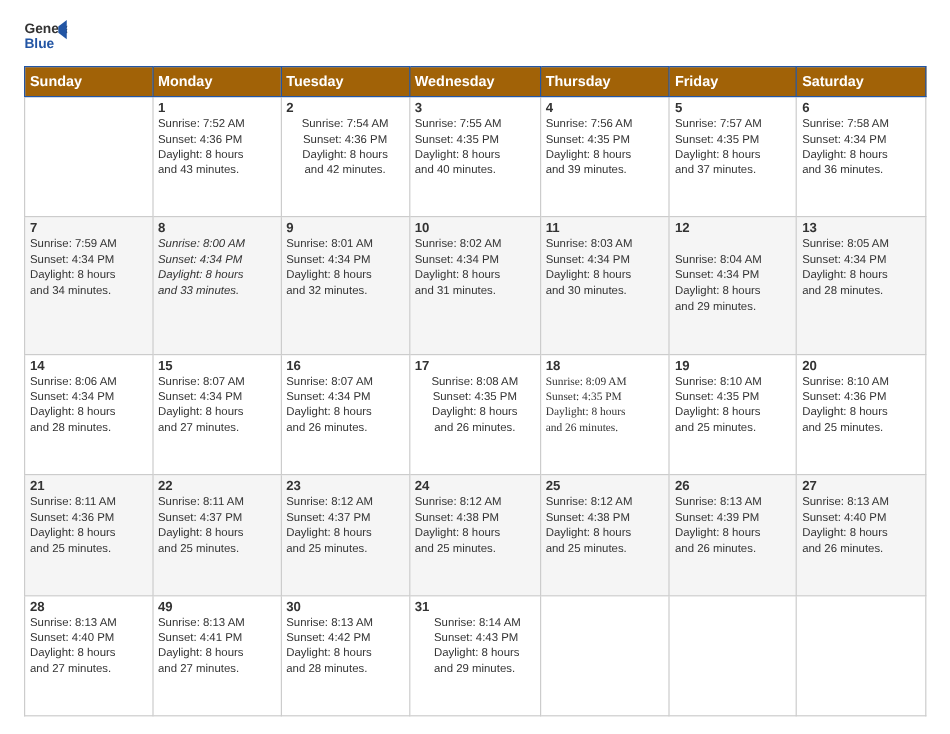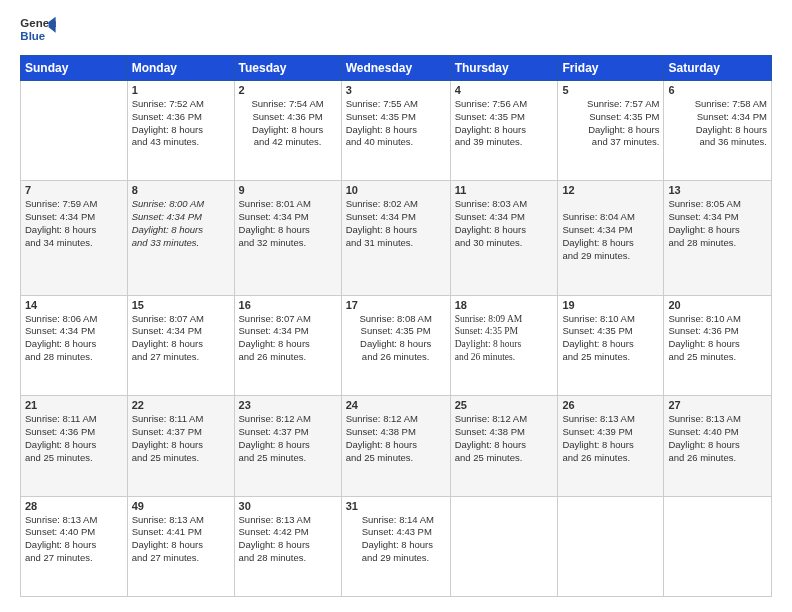--- a/index.html
+++ b/index.html
@@ -77,21 +77,21 @@
     .day-info {
       font-size: 9.5px;
       color: #333;
       line-height: 1.35;
     }
     .empty-cell {
       background: #f9f9f9;
     }
     tr:nth-child(odd) td { background: #ffffff; }
     tr:nth-child(even) td { background: #f5f5f5; }
-    .calendar thead tr th { background: #1d4ed8; }
+    .calendar thead tr th { background: #a16207; }
   </style>
 </head>
 <body>
 
 <div class="page">
   <div class="header">
     <div class="logo">
       <svg class="logo-icon" viewBox="0 0 40 34">
         <text x="0" y="14" font-size="13" font-weight="bold" fill="#333">General</text>
         <text x="0" y="28" font-size="13" font-weight="bold" fill="#2255a4">Blue</text>
@@ -142,28 +142,28 @@
           </td>
           <td>
             <span class="day-num">4</span>
             <div class="day-info" style="white-space: pre-line;">Sunrise: 7:56 AM
 Sunset: 4:35 PM
 Daylight: 8 hours
 and 39 minutes.</div>
           </td>
           <td>
             <span class="day-num">5</span>
-            <div class="day-info" style="white-space: pre-line; text-align: right;">Sunrise: 7:57 AM
+            <div class="day-info" style="white-space: pre-line;">Sunrise: 7:57 AM
 Sunset: 4:35 PM
 Daylight: 8 hours
 and 37 minutes.</div>
           </td>
           <td>
             <span class="day-num">6</span>
-            <div class="day-info" style="white-space: pre-line; text-align: right;">Sunrise: 7:58 AM
+            <div class="day-info" style="white-space: pre-line;">Sunrise: 7:58 AM
 Sunset: 4:34 PM
 Daylight: 8 hours
 and 36 minutes.</div>
           </td>
         </tr>
         <tr>
           <td>
             <span class="day-num">7</span>
             <div class="day-info" style="white-space: pre-line;">Sunrise: 7:59 AM
 Sunset: 4:34 PM

